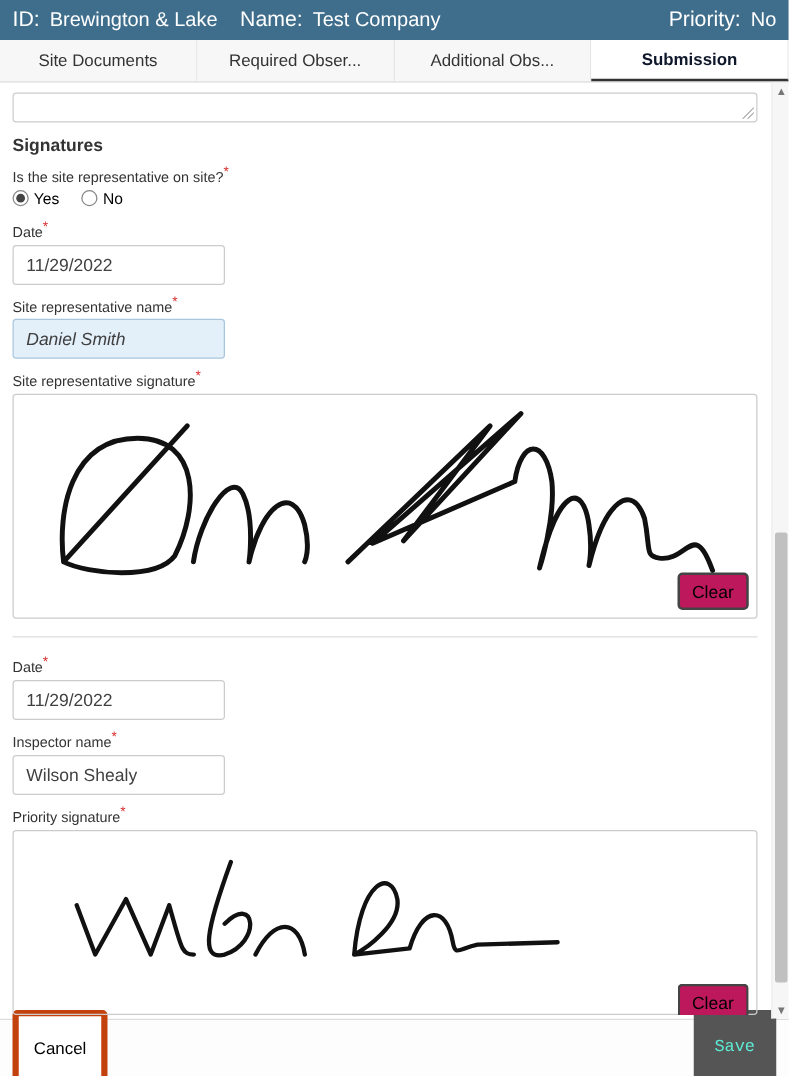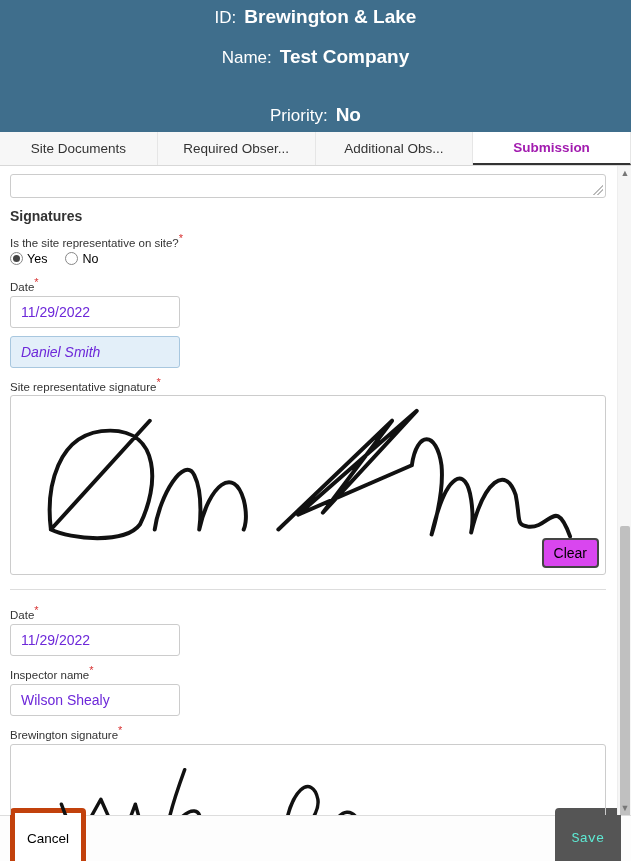--- a/index.html
+++ b/index.html
@@ -7,24 +7,23 @@
   body { display: flex; flex-direction: column; background: #fff; }
 
   .header {
     background: #3f6e8c;
     color: #fff;
     display: flex;
     align-items: center;
     padding: 6px 10px;
     font-size: 18px;
     gap: 18px;
-    flex-direction: column;
   }
   .header .label { font-weight: 400; font-size: 17px; margin-right: 4px;}
-  .header .value { font-weight: 700; font-size: 19px;}
+  .header .value { font-weight: 400; font-size: 16px;}
   .header .group { display: flex; align-items: baseline; gap: 4px;}
   .header .spacer { flex: 1; }
 
   .tabs {
     display: flex;
     background: #fcfcfc;
     border-bottom: 1px solid #d8d8d8;
     height: 34px;
     align-items: stretch;
   }
@@ -40,21 +39,21 @@
     background: #f7f7f7;
     white-space: nowrap;
     overflow: hidden;
     text-overflow: ellipsis;
     padding: 0 6px;
   }
   .tab.active {
     background: #fff;
     font-weight: 600;
     border-bottom: 2px solid #333;
-    color: #a21caf;
+    color: #0f172a;
   }
 
   .scroll-area {
     flex: 1;
     position: relative;
     overflow: hidden;
   }
   .content {
     position: absolute;
     top: 0; left: 0; right: 15px; bottom: 0;
@@ -90,21 +89,21 @@
   }
   .radio-dot.checked::after { content:""; width:7px; height:7px; background:#444; border-radius:50%;}
 
   .input {
     width: 170px;
     height: 32px;
     border: 1px solid #ccc;
     border-radius: 3px;
     padding: 0 10px;
     font-size: 14px;
-    color: #6d28d9;
+    color: #404040;
     display: flex;
     align-items: center;
     margin-bottom: 8px;
   }
   .input.highlight {
     background: #e3eff9;
     border-color: #a8c7df;
     font-style: italic;
   }
 
@@ -115,21 +114,21 @@
     height: 180px;
     position: relative;
     margin-bottom: 12px;
   }
   .sig-pad.compact { height: 148px; margin-bottom: 4px;}
   .sig-pad svg { position: absolute; top:0; left:0; width:100%; height:100%; }
   .clear-btn {
     position: absolute;
     right: 6px; bottom: 6px;
     border: 2px solid #444;
-    background: #d946ef;
+    background: #be185d;
     border-radius: 4px;
     padding: 5px 10px;
     font-size: 14px;
     cursor: pointer;
   }
   .clear-btn.cut { right: 6px; bottom: -1px; border-radius: 4px 4px 0 0; border-bottom:none; padding-bottom:2px;}
 
   .divider { border-top: 1px solid #ddd; margin: 14px 0; }
 
   .scrollbar-track {
@@ -227,20 +226,23 @@
       </label>
     </div>
 
     <div class="field-label">
       <span>Date</span><span class="req">*</span>
     </div>
     <div class="input">
       <span>11/29/2022</span>
     </div>
 
+    <div class="field-label">
+      <span>Site representative name</span><span class="req">*</span>
+    </div>
     <div class="input highlight">
       <span>Daniel Smith</span>
     </div>
 
     <div class="field-label">
       <span>Site representative signature</span><span class="req">*</span>
     </div>
     <div class="sig-pad">
       <svg viewBox="0 0 580 180">
         <path d="M 30 135 C 25 95, 35 35, 90 35 C 140 35, 140 90, 120 130 C 105 150, 50 145, 30 135 L 130 25
@@ -264,21 +266,21 @@
     </div>
 
     <div class="field-label">
       <span>Inspector name</span><span class="req">*</span>
     </div>
     <div class="input">
       <span>Wilson Shealy</span>
     </div>
 
     <div class="field-label">
-      <span>Brewington signature</span><span class="req">*</span>
+      <span>Priority signature</span><span class="req">*</span>
     </div>
     <div class="sig-pad compact">
       <svg viewBox="0 0 580 148">
         <path d="M 40 60 L 55 100 L 80 55 L 100 100 L 115 60
                  M 115 60 C 125 95, 125 100, 135 100
                  M 165 25 C 145 80, 140 105, 160 100 C 190 90, 185 50, 160 75
                  M 185 100 C 200 70, 220 70, 225 100
                  M 265 100 C 270 40, 295 30, 300 55 C 303 75, 275 95, 265 100 L 310 95
                  M 310 95 C 320 60, 340 60, 345 90 C 347 102, 350 95, 365 92
                  L 430 90" stroke="#111" stroke-width="3.5" fill="none" stroke-linecap="round" stroke-linejoin="round"></path>

